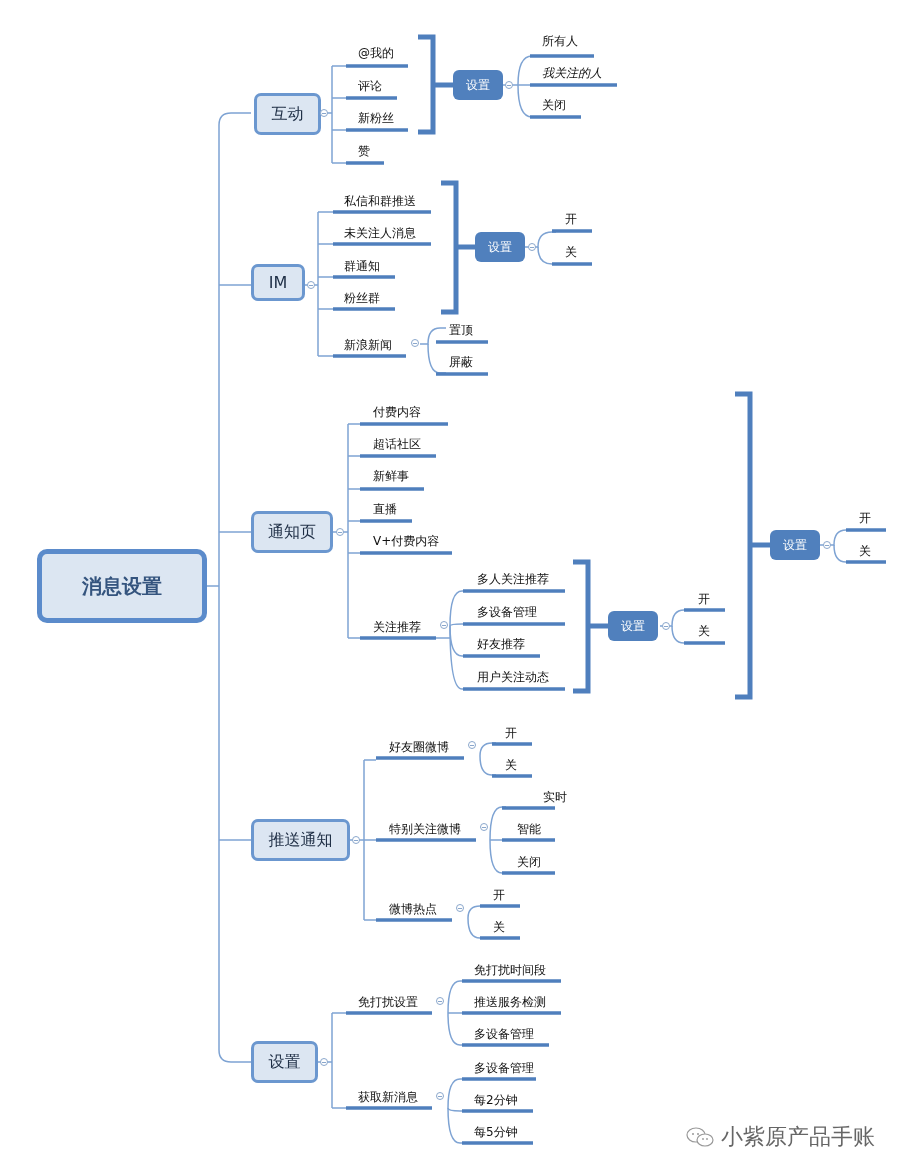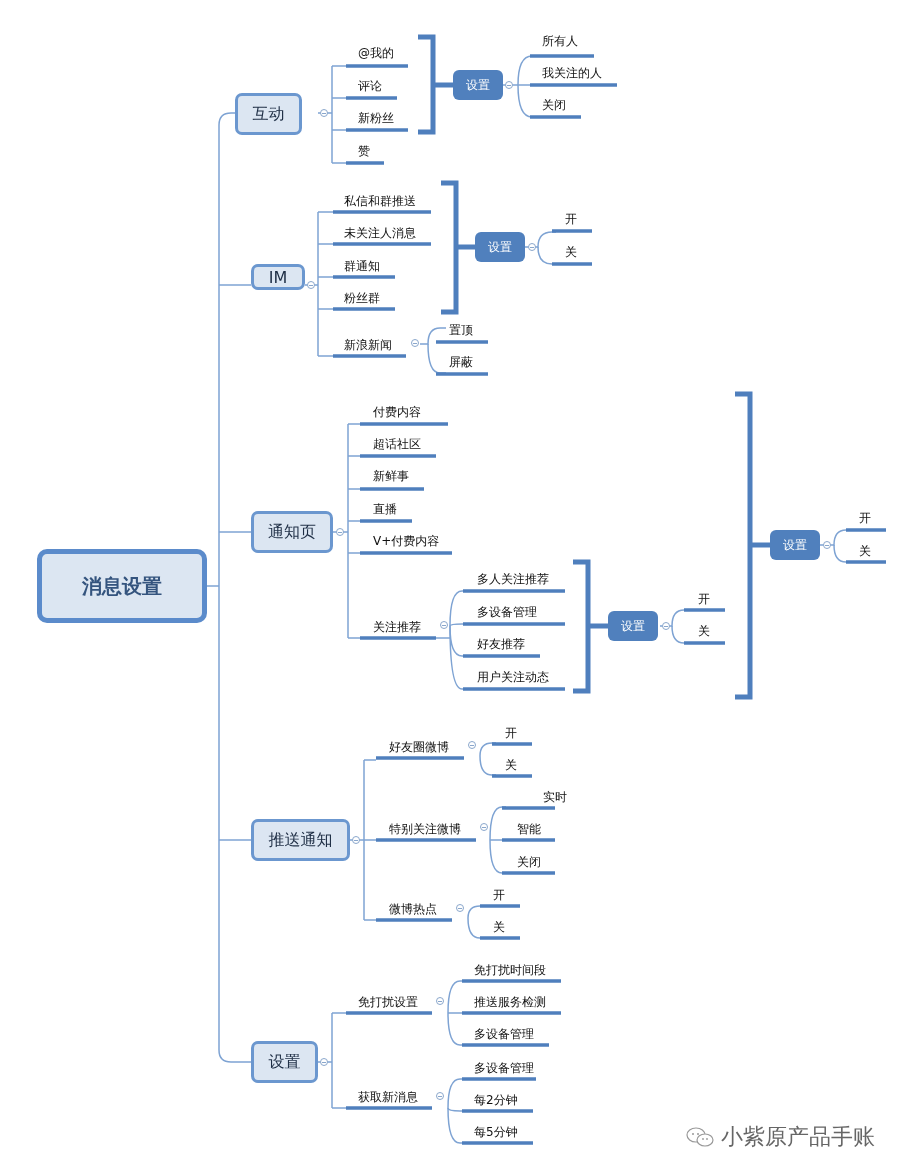--- a/index.html
+++ b/index.html
@@ -146,22 +146,22 @@
 
     <path d="M418 37 H433 V132 H418 M433 85 H453"></path>
     <path d="M441 183 H456 V312 H441 M456 247 H475"></path>
     <path d="M573 562 H588 V691 H573 M588 626 H608"></path>
     <path d="M735 394 H750 V697 H735 M750 545 H770"></path>
   </g>
 </svg>
 
 <div class="root">消息设置</div>
 
-<div class="main" style="left:235px;top:93px;width:67px;height:42px;">互动</div>
-<div class="main" style="left:251px;top:264px;width:54px;height:26px;">IM</div>
+<div class="main" style="left:254px;top:93px;width:67px;height:42px;">互动</div>
+<div class="main" style="left:251px;top:264px;width:54px;height:37px;">IM</div>
 <div class="main" style="left:251px;top:511px;width:82px;height:42px;">通知页</div>
 <div class="main" style="left:251px;top:819px;width:99px;height:42px;font-family:Liberation Mono, monospace;">推送通知</div>
 <div class="main" style="left:251px;top:1041px;width:67px;height:42px;">设置</div>
 
 <span class="col" style="left:320px;top:109px;"></span>
 <span class="col" style="left:307px;top:281px;"></span>
 <span class="col" style="left:336px;top:528px;"></span>
 <span class="col" style="left:352px;top:836px;"></span>
 <span class="col" style="left:320px;top:1058px;"></span>
 <span class="col" style="left:505px;top:81px;"></span>
@@ -179,21 +179,21 @@
 <div class="set" style="left:453px;top:70px;">设置</div>
 <div class="set" style="left:475px;top:232px;">设置</div>
 <div class="set" style="left:608px;top:611px;">设置</div>
 <div class="set" style="left:770px;top:530px;">设置</div>
 
 <span class="leaf" style="left:358px;top:45px;">@我的</span>
 <span class="leaf" style="left:358px;top:78px;">评论</span>
 <span class="leaf" style="left:358px;top:110px;">新粉丝</span>
 <span class="leaf" style="left:358px;top:143px;">赞</span>
 <span class="leaf" style="left:542px;top:33px;">所有人</span>
-<span class="leaf" style="left:542px;top:65px;">我关注的人</span>
+<span class="leaf" style="left:542px;top:65px;font-style:italic;">我关注的人</span>
 <span class="leaf" style="left:542px;top:97px;">关闭</span>
 
 <span class="leaf" style="left:344px;top:193px;">私信和群推送</span>
 <span class="leaf" style="left:344px;top:225px;">未关注人消息</span>
 <span class="leaf" style="left:344px;top:258px;">群通知</span>
 <span class="leaf" style="left:344px;top:290px;">粉丝群</span>
 <span class="leaf" style="left:344px;top:337px;">新浪新闻</span>
 <span class="leaf" style="left:449px;top:322px;">置顶</span>
 <span class="leaf" style="left:449px;top:354px;">屏蔽</span>
 <span class="leaf" style="left:565px;top:211px;">开</span>

